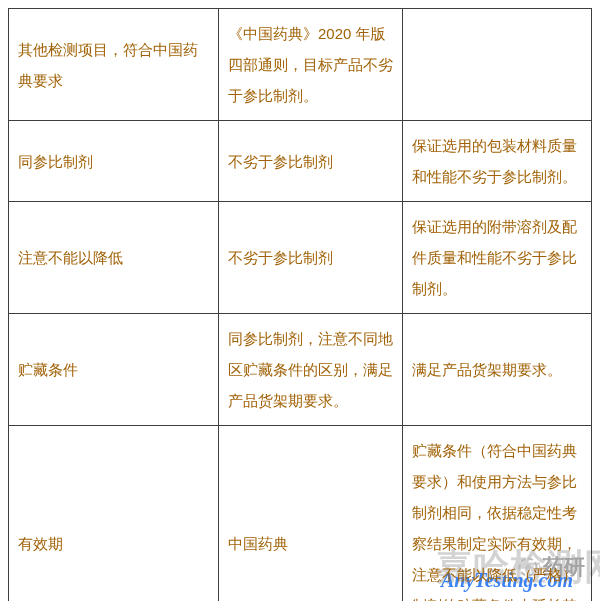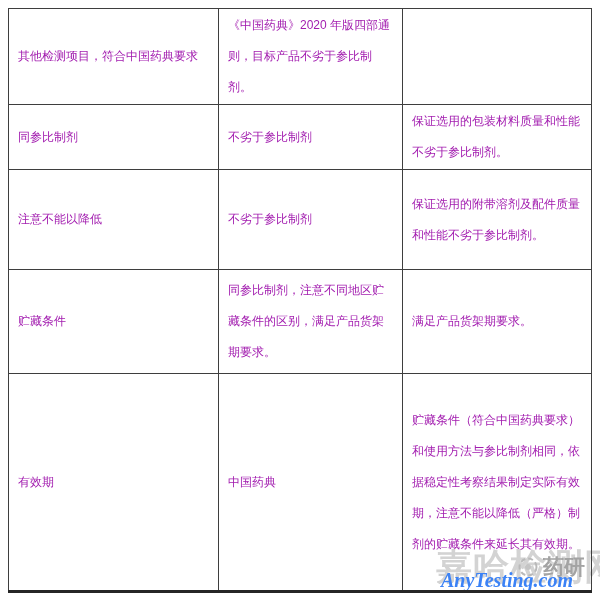--- a/index.html
+++ b/index.html
@@ -67,24 +67,24 @@
     width: 583px;
     border-collapse: collapse;
     table-layout: fixed;
     background: transparent;
     border: 1px solid #3e3e3e;
     border-bottom: 3px solid #262626;
   }
   table.cmp td {
     border: 1px solid #3e3e3e;
     vertical-align: middle;
-    padding: 1px 9px;
-    font-size: 12px;
+    padding: 9px 9px;
+    font-size: 15px;
     line-height: 31px;
-    color: #a21caf;
+    color: #a16207;
     word-break: break-all;
     background: transparent;
     font-family: "Liberation Sans", sans-serif;
   }
   tr.r1 { height: 95px; }
   tr.r2 { height: 60px; }
   tr.r3 { height: 100px; }
   tr.r4 { height: 104px; }
   tr.r5 { height: 218px; }
 </style>

